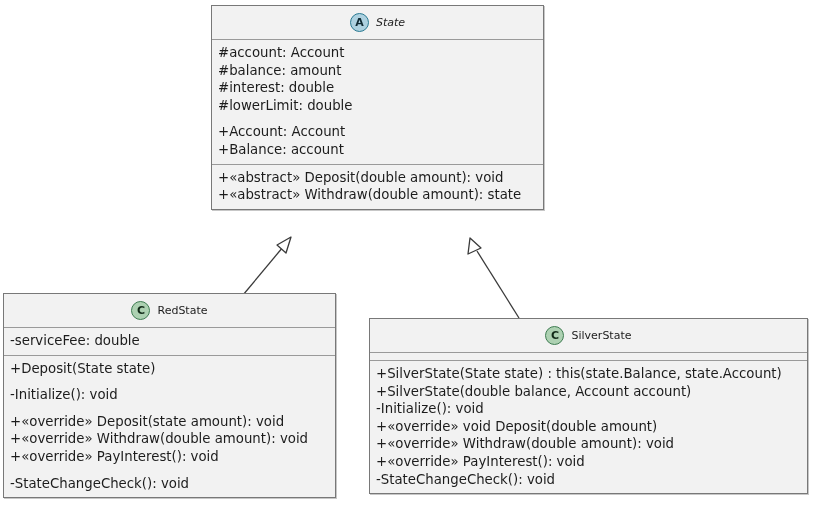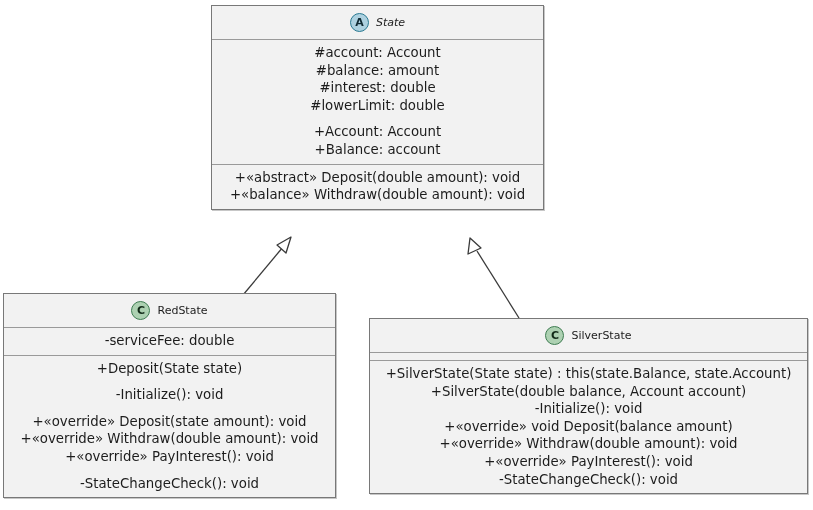--- a/index.html
+++ b/index.html
@@ -77,21 +77,20 @@
   }
   .compartment.empty {
     padding: 0;
     height: 8px;
   }
   .uml-line {
     font-size: 13.3px;
     line-height: 17.6px;
     color: #1c1c1c;
     white-space: nowrap;
-    text-align: center;
   }
   .uml-line.spacer {
     height: 9px;
     line-height: 9px;
   }
 
   
   .edge-layer {
     position: absolute;
     left: 0;
@@ -128,21 +127,21 @@
       <div class="uml-line">#account: Account</div>
       <div class="uml-line">#balance: amount</div>
       <div class="uml-line">#interest: double</div>
       <div class="uml-line">#lowerLimit: double</div>
       <div class="uml-line spacer"></div>
       <div class="uml-line">+Account: Account</div>
       <div class="uml-line">+Balance: account</div>
     </div>
     <div class="compartment">
       <div class="uml-line">+«abstract» Deposit(double amount): void</div>
-      <div class="uml-line">+«balance» Withdraw(double amount): void</div>
+      <div class="uml-line">+«abstract» Withdraw(double amount): state</div>
     </div>
   </div>
 
   <div class="uml-class" style="left:3px; top:293px; width:333px;">
     <div class="uml-header">
       <span class="icon-circle icon-class">C</span>
       <span class="uml-title">RedState</span>
     </div>
     <div class="compartment bordered">
       <div class="uml-line">-serviceFee: double</div>
@@ -163,20 +162,20 @@
   <div class="uml-class" style="left:369px; top:318px; width:439px;">
     <div class="uml-header">
       <span class="icon-circle icon-class">C</span>
       <span class="uml-title">SilverState</span>
     </div>
     <div class="compartment bordered empty"></div>
     <div class="compartment">
       <div class="uml-line">+SilverState(State state) : this(state.Balance, state.Account)</div>
       <div class="uml-line">+SilverState(double balance, Account account)</div>
       <div class="uml-line">-Initialize(): void</div>
-      <div class="uml-line">+«override» void Deposit(balance amount)</div>
+      <div class="uml-line">+«override» void Deposit(double amount)</div>
       <div class="uml-line">+«override» Withdraw(double amount): void</div>
       <div class="uml-line">+«override» PayInterest(): void</div>
       <div class="uml-line">-StateChangeCheck(): void</div>
     </div>
   </div>
 
 </div>
 
 </body></html>

